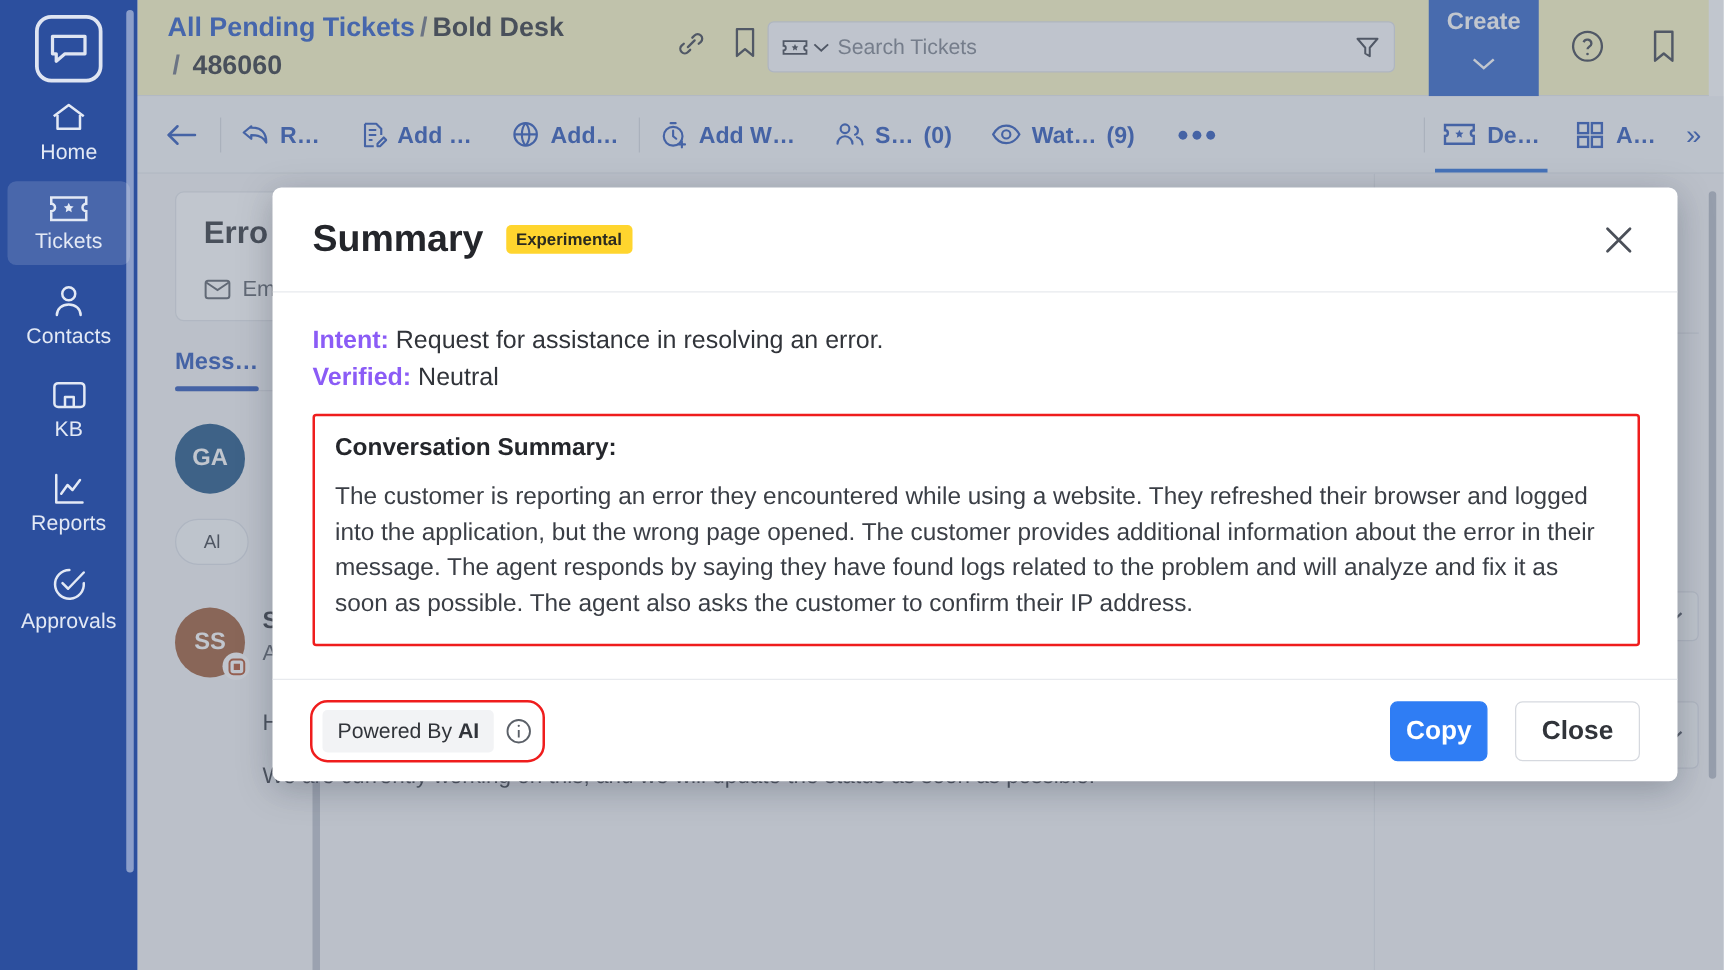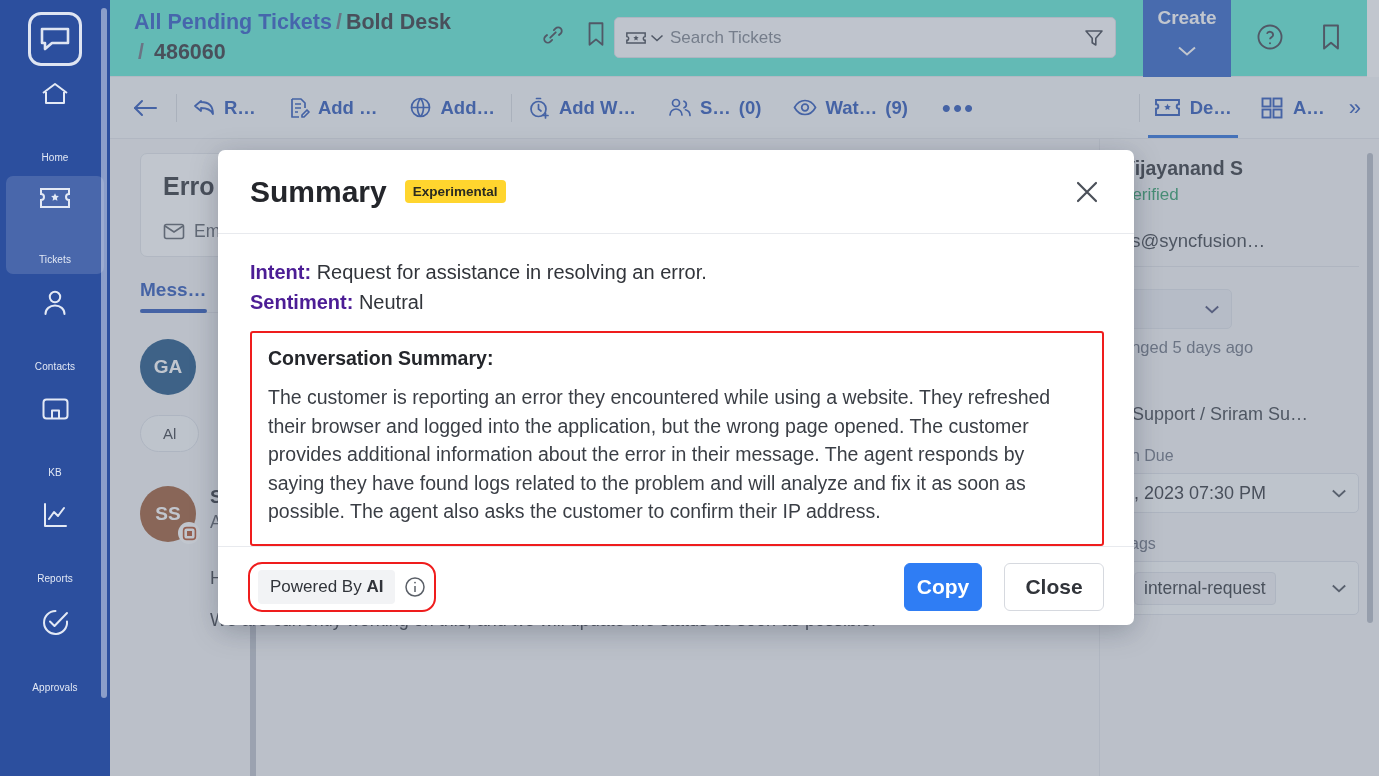--- a/index.html
+++ b/index.html
@@ -37,31 +37,31 @@
     border-radius: 13px; border: 3px solid #dfe5f2;
     display: flex; align-items: center; justify-content: center;
   }
   .rail-logo svg { display:block; }
   .rail-item {
     width: 98px; padding: 11px 0 9px; margin-top: 4px;
     display: flex; flex-direction: column; align-items: center; gap: 5px;
     color: #e3e9f5; border-radius: 7px; cursor: pointer;
   }
   .rail-item.active { background: rgba(255,255,255,0.14); }
-  .rail-item .lbl { font-size: 10px; letter-spacing: .1px; margin-top: 40px; }
+  .rail-item .lbl { font-size: 17px; letter-spacing: .1px; }
   .rail-item svg { display:block; }
   .rail-scroll {
     position: absolute; right: 3px; top: 8px; width: 6px; height: 690px;
     border-radius: 4px; background: rgba(255,255,255,0.45);
   }
 
   
   .topbar {
     position: absolute; left: 110px; top: 0; right: 12px; height: 77px;
-    background: #5eead4; border-bottom: 1px solid #e6e8ec;
+    background: #fef9c3; border-bottom: 1px solid #e6e8ec;
   }
   .crumbs {
     position: absolute; left: 24px; top: 7px; width: 420px;
     font-size: 21.5px; font-weight: 700; color: #31343a; line-height: 30px;
   }
   .crumbs a { color: #2c5bc4; text-decoration: none; }
   .crumbs .sep { color: #6c7280; font-weight: 600; padding: 0 4px; }
   .crumbs .row2 { display:block; }
 
   .hdr-icon { position:absolute; color:#3e434d; cursor:pointer; }
@@ -195,39 +195,39 @@
     border:1px solid #dfe2e8; border-radius:4px; background:#f1f2f5;
     padding: 5px 9px; font-size: 17.5px; color:#31343a;
   }
   .rp-scroll {
     position:absolute; right: 6px; top: 14px; width: 6px; height: 470px;
     border-radius:4px; background: rgba(90,100,120,0.40);
   }
 
   
   .modal {
-    position: absolute; left: 218px; top: 150px; width: 916px; height: 475px;
+    position: absolute; left: 218px; top: 150px; width: 1124px; height: 475px;
     background:#fff; border-radius: 7px; z-index: 100;
     box-shadow: 0 6px 28px rgba(20,25,40,0.26);
     display:flex; flex-direction: column; overflow:hidden;
   }
   .modal-head {
     height: 84px; display:flex; align-items:center; padding: 0 32px 0 32px;
     border-bottom: 1px solid #e8eaee; flex: 0 0 auto;
   }
   .modal-title { font-size: 30px; font-weight: 700; color:#24262b; }
   .exp-badge {
     margin-left: 18px; background:#ffd52e; color:#2b2b20; border-radius:4px;
     padding: 4px 8px; font-size: 13.5px; font-weight: 600;
   }
   .modal-close { margin-left:auto; color:#4b5059; cursor:pointer; display:flex; }
 
   .modal-body { flex: 1 1 auto; padding: 24px 30px 0 32px; }
   .kv { font-size: 20px; color:#31343a; line-height: 29px; }
-  .kv b { color: #4c1d95; }
+  .kv b { color: #8b5cf6; }
   .kv.second { margin-top: 1px; }
 
   .summary-box {
     margin-top: 14px; border: 2.5px solid #ef1d1d; border-radius: 3px;
     padding: 14px 16px 18px 16px;
   }
   .summary-head { font-size: 19.5px; font-weight: 700; color:#24262b; }
   .summary-text {
     margin-top: 13px; font-size: 19.5px; color:#3a3e45; line-height: 28.5px;
   }
@@ -606,21 +606,21 @@
           </svg>
       </span>
     </div>
 
     <div class="modal-body">
       <div class="kv">
         <b>Intent:</b>
         <span>Request for assistance in resolving an error.</span>
       </div>
       <div class="kv second">
-        <b>Sentiment:</b>
+        <b>Verified:</b>
         <span>Neutral</span>
       </div>
 
       <div class="summary-box">
         <div class="summary-head">Conversation Summary:</div>
         <div class="summary-text">The customer is reporting an error they encountered while using a website. They refreshed their browser and logged into the application, but the wrong page opened. The customer provides additional information about the error in their message. The agent responds by saying they have found logs related to the problem and will analyze and fix it as soon as possible. The agent also asks the customer to confirm their IP address.</div>
       </div>
     </div>
 
     <div class="modal-foot">

